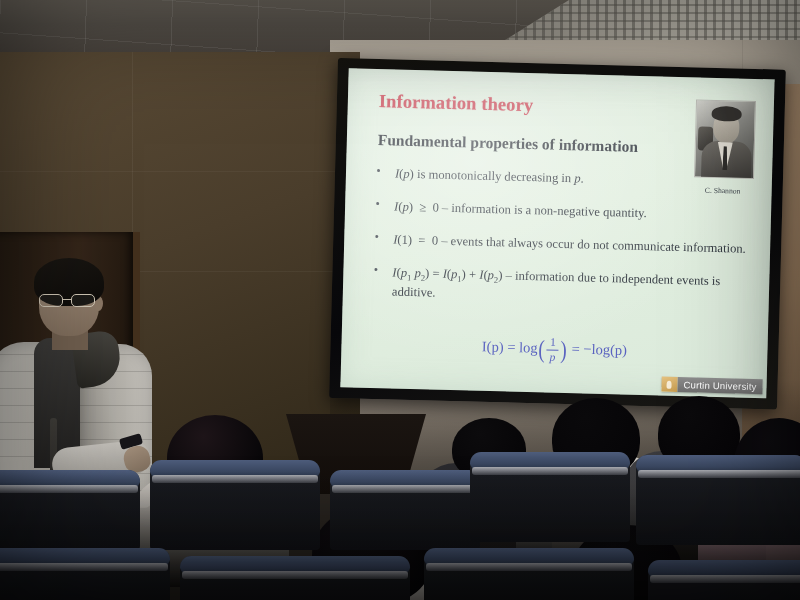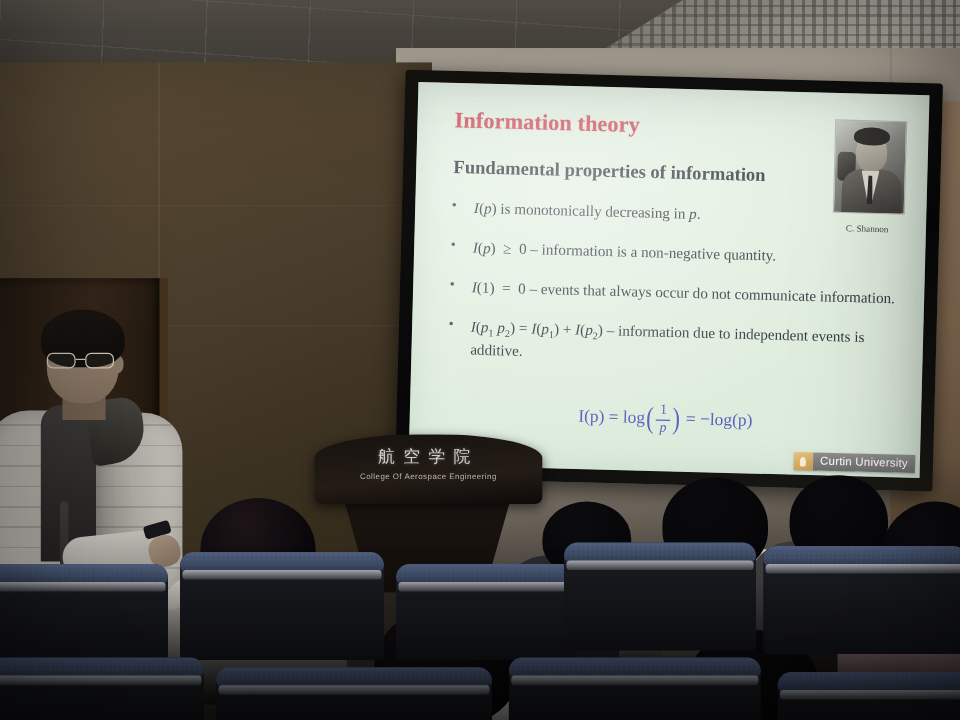--- a/index.html
+++ b/index.html
@@ -299,24 +299,20 @@
         <i class="r"></i>
         <b></b>
       </div>
     <div class="sp-arm"></div>
     <div class="sp-phone"></div>
     <div class="sp-hand"></div>
   </div>
 
   <div class="podium">
     <div class="podium-body"></div>
-    <div class="podium-top">
-      <div class="podium-cn">航空学院</div>
-      <div class="podium-en">College Of Aerospace Engineering</div>
-    </div>
   </div>
 
   <div id="audience-layer">
       <div class="aud" style="left: 155px; top: 415px; width: 166px; height: 206px;">
         <div class="shoulders" style="left: -24px; top: 61.92px; width: 158px; height: 110px; background: linear-gradient(rgb(207, 202, 195) 0%, rgba(0, 0, 0, 0.55) 100%);"></div>
         <div class="head" style="left: 12px; top: 0px; width: 96px; height: 86px; background: radial-gradient(at 38% 25%, rgb(29, 20, 24), rgb(6, 5, 7) 78%);"></div>
       </div>
       <div class="aud" style="left: 440px; top: 418px; width: 144px; height: 182px;">
         <div class="shoulders" style="left: -24px; top: 44.64px; width: 136px; height: 110px; background: linear-gradient(rgb(42, 42, 46) 0%, rgba(0, 0, 0, 0.55) 100%);"></div>
         <div class="head" style="left: 12px; top: 0px; width: 74px; height: 62px; background: radial-gradient(at 38% 25%, rgb(12, 11, 13), rgb(6, 5, 7) 78%);"></div>

